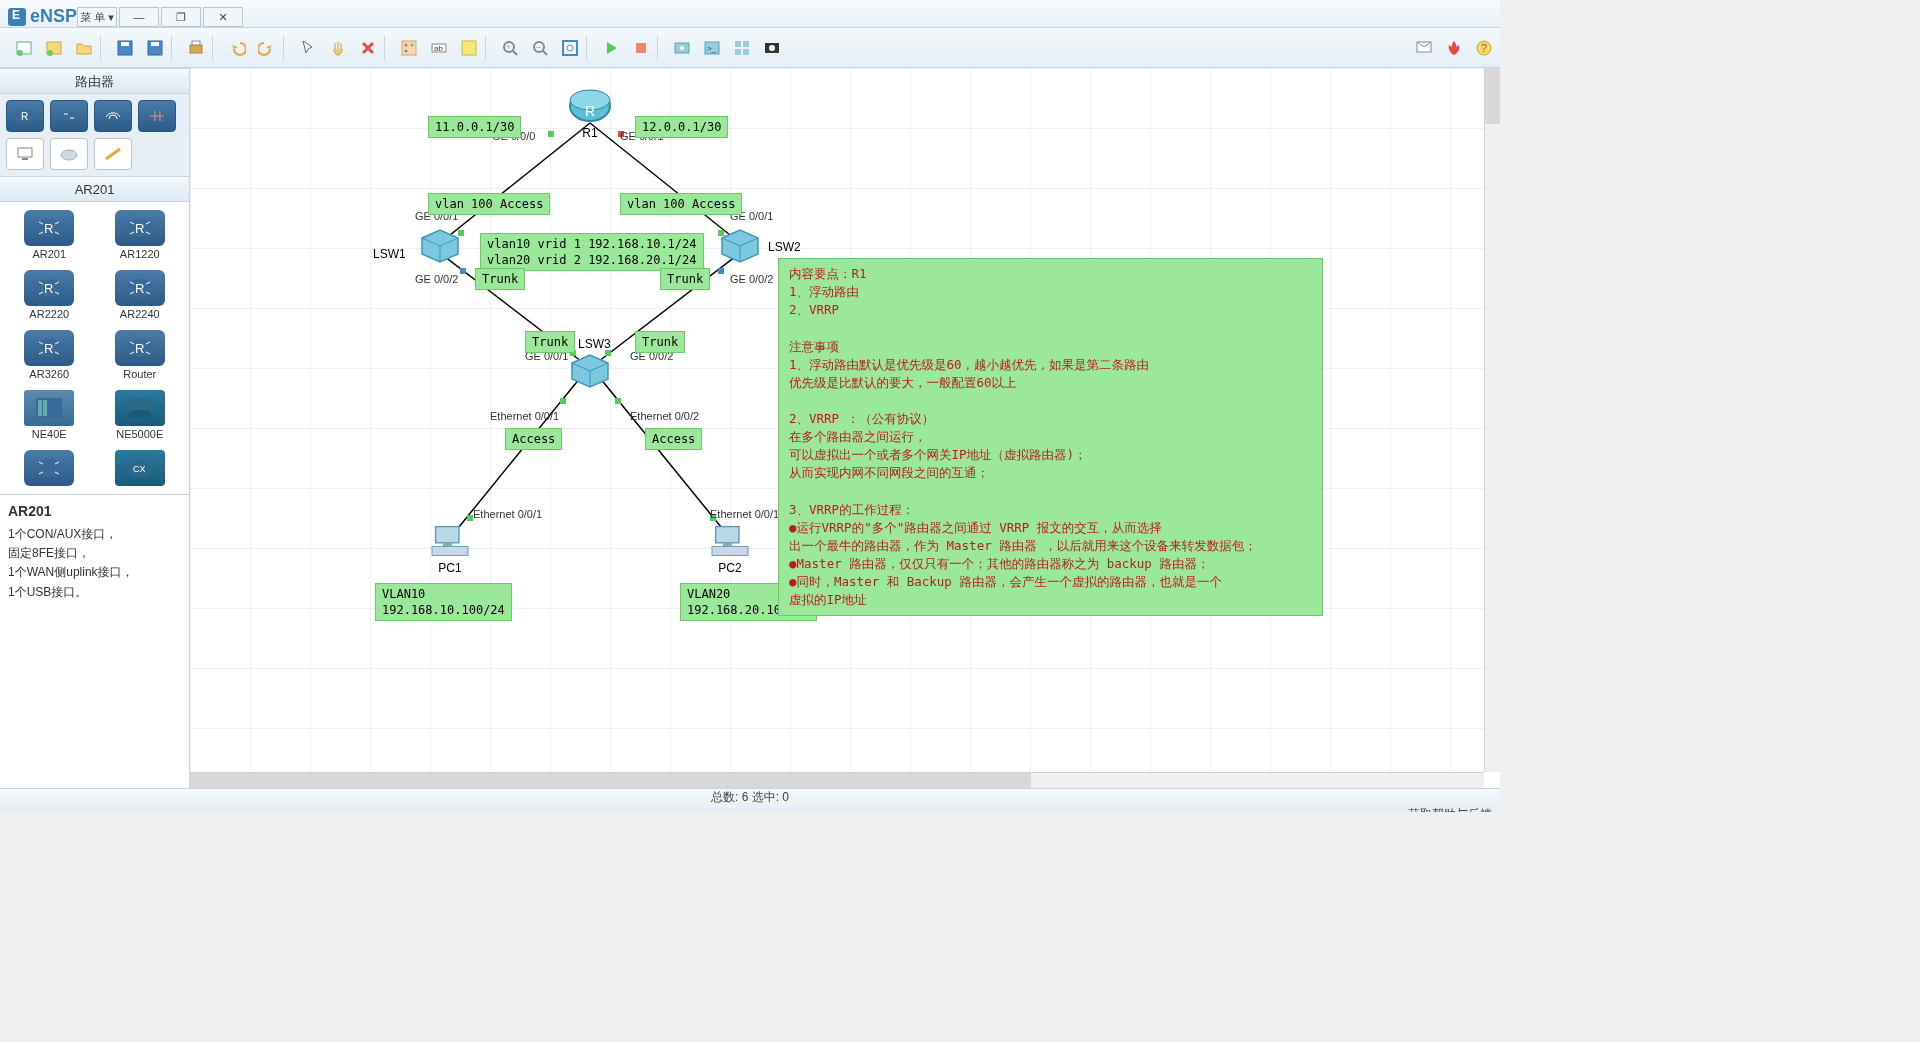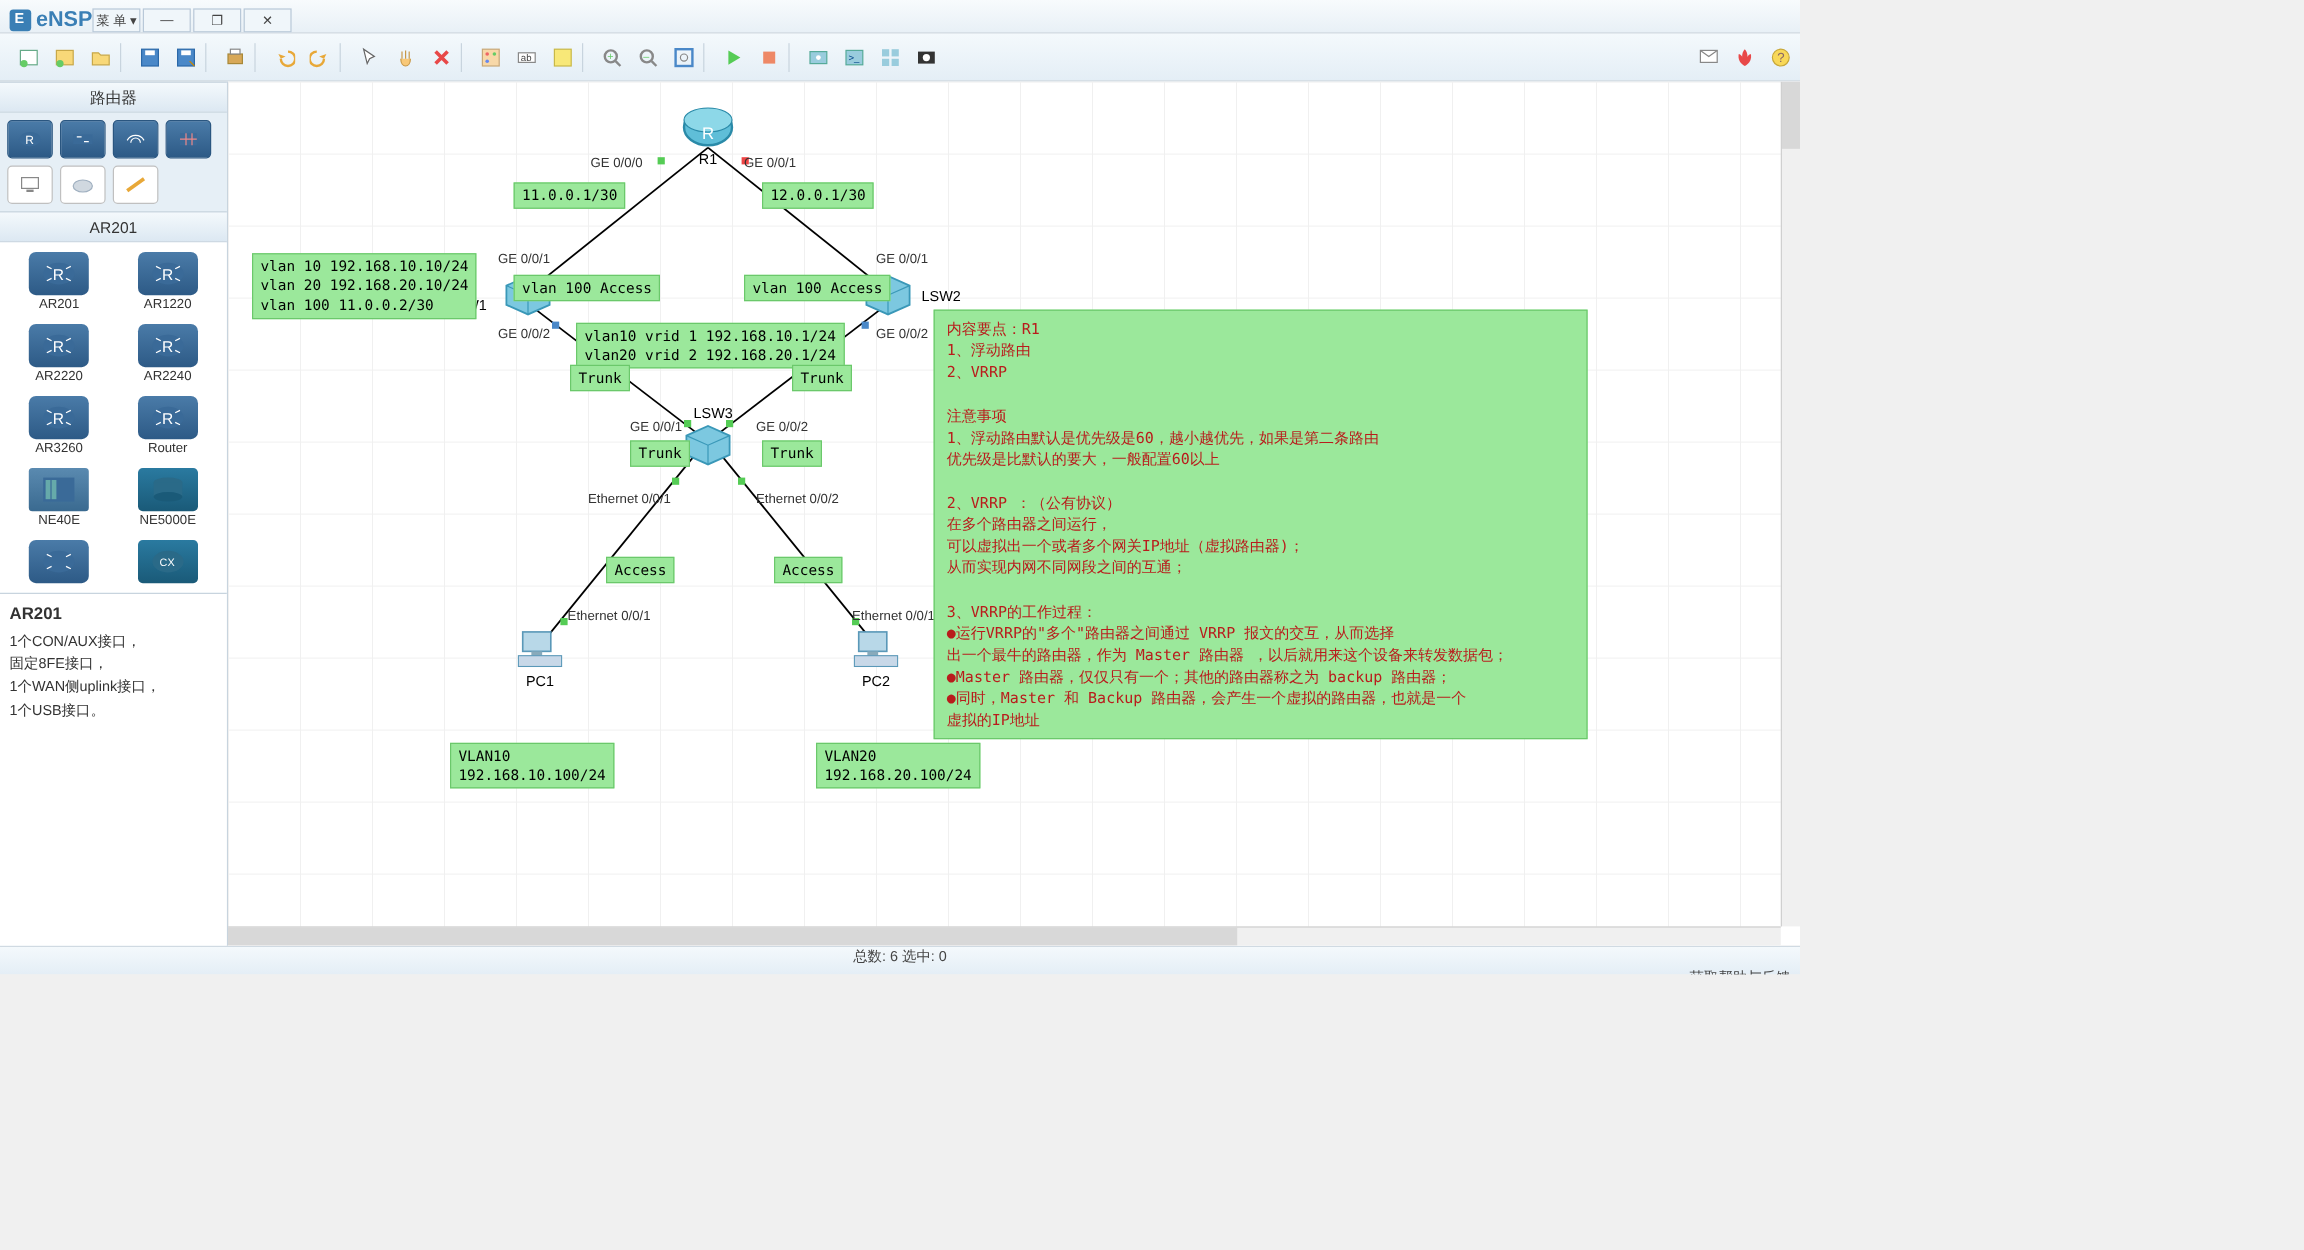--- a/index.html
+++ b/index.html
@@ -42,21 +42,21 @@
 .canvas svg.links { position:absolute; inset:0; width:100%; height:100%; pointer-events:none; }
 .scrollbar-h { position:absolute; bottom:0; left:0; right:16px; height:16px; background:#f0f0f0; border-top:1px solid #d0d0d0; }
 .scrollbar-h .thumb { position:absolute; left:0; width:65%; height:100%; background:#d8d8d8; }
 .scrollbar-v { position:absolute; top:0; right:0; bottom:16px; width:16px; background:#f0f0f0; border-left:1px solid #d0d0d0; }
 .scrollbar-v .thumb { position:absolute; top:0; height:8%; width:100%; background:#d8d8d8; }
 
 .node { position:absolute; display:flex; flex-direction:column; align-items:center; }
 .node-icon { width:44px; height:36px; }
 .node-label { font-size:12px; color:#000; margin-top:2px; white-space:nowrap; }
 .port-label { position:absolute; font-size:11px; color:#333; white-space:nowrap; }
-.tag { position:absolute; background:#9be89b; border:1px solid #6bc86b; padding:2px 6px; font-size:12px; font-family:Consolas,monospace; color:#000; white-space:pre; line-height:1.35;margin-top:36px; }
+.tag { position:absolute; background:#9be89b; border:1px solid #6bc86b; padding:2px 6px; font-size:12px; font-family:Consolas,monospace; color:#000; white-space:pre; line-height:1.35; }
 .note { position:absolute; background:#9be89b; border:1px solid #6bc86b; padding:6px 10px; font-size:12.5px; font-family:Consolas,"Microsoft YaHei",monospace; color:#b91c1c; white-space:pre; line-height:1.45; }
 
 .statusbar { height:24px; background:linear-gradient(#f4f9fc,#e4eef6); border-top:1px solid #c8d4de; display:flex; align-items:center; padding:0 8px; font-size:12px; color:#444;flex-direction:column; }
 .statusbar .right { margin-left:auto; }
 
 .router-r { fill:#5fbed8; stroke:#2a8aa8; }
 .switch-s { fill:#7cc8e0; stroke:#3a98b8; }
 .pc-s { fill:#b8d8e8; stroke:#5a98b8; }
 </style>
 </head>
@@ -479,23 +479,20 @@
       <div class="port-label" style="left:440px;top:282px">GE 0/0/2</div>
       <div class="port-label" style="left:300px;top:342px">Ethernet 0/0/1</div>
       <div class="port-label" style="left:440px;top:342px">Ethernet 0/0/2</div>
       <div class="port-label" style="left:283px;top:440px">Ethernet 0/0/1</div>
       <div class="port-label" style="left:520px;top:440px">Ethernet 0/0/1</div>
 
       <div class="tag" style="left:238px;top:48px">11.0.0.1/30</div>
       <div class="tag" style="left:445px;top:48px">12.0.0.1/30</div>
       <div class="tag" style="left:238px;top:125px">vlan 100 Access</div>
       <div class="tag" style="left:430px;top:125px">vlan 100 Access</div>
-      <div class="tag" style="left:20px;top:107px">vlan 10 192.168.10.10/24
-vlan 20 192.168.20.10/24
-vlan 100 11.0.0.2/30</div>
       <div class="tag" style="left:290px;top:165px">vlan10 vrid 1 192.168.10.1/24
 vlan20 vrid 2 192.168.20.1/24</div>
       <div class="tag" style="left:285px;top:200px">Trunk</div>
       <div class="tag" style="left:470px;top:200px">Trunk</div>
       <div class="tag" style="left:335px;top:263px">Trunk</div>
       <div class="tag" style="left:445px;top:263px">Trunk</div>
       <div class="tag" style="left:315px;top:360px">Access</div>
       <div class="tag" style="left:455px;top:360px">Access</div>
       <div class="tag" style="left:185px;top:515px">VLAN10
 192.168.10.100/24</div>

